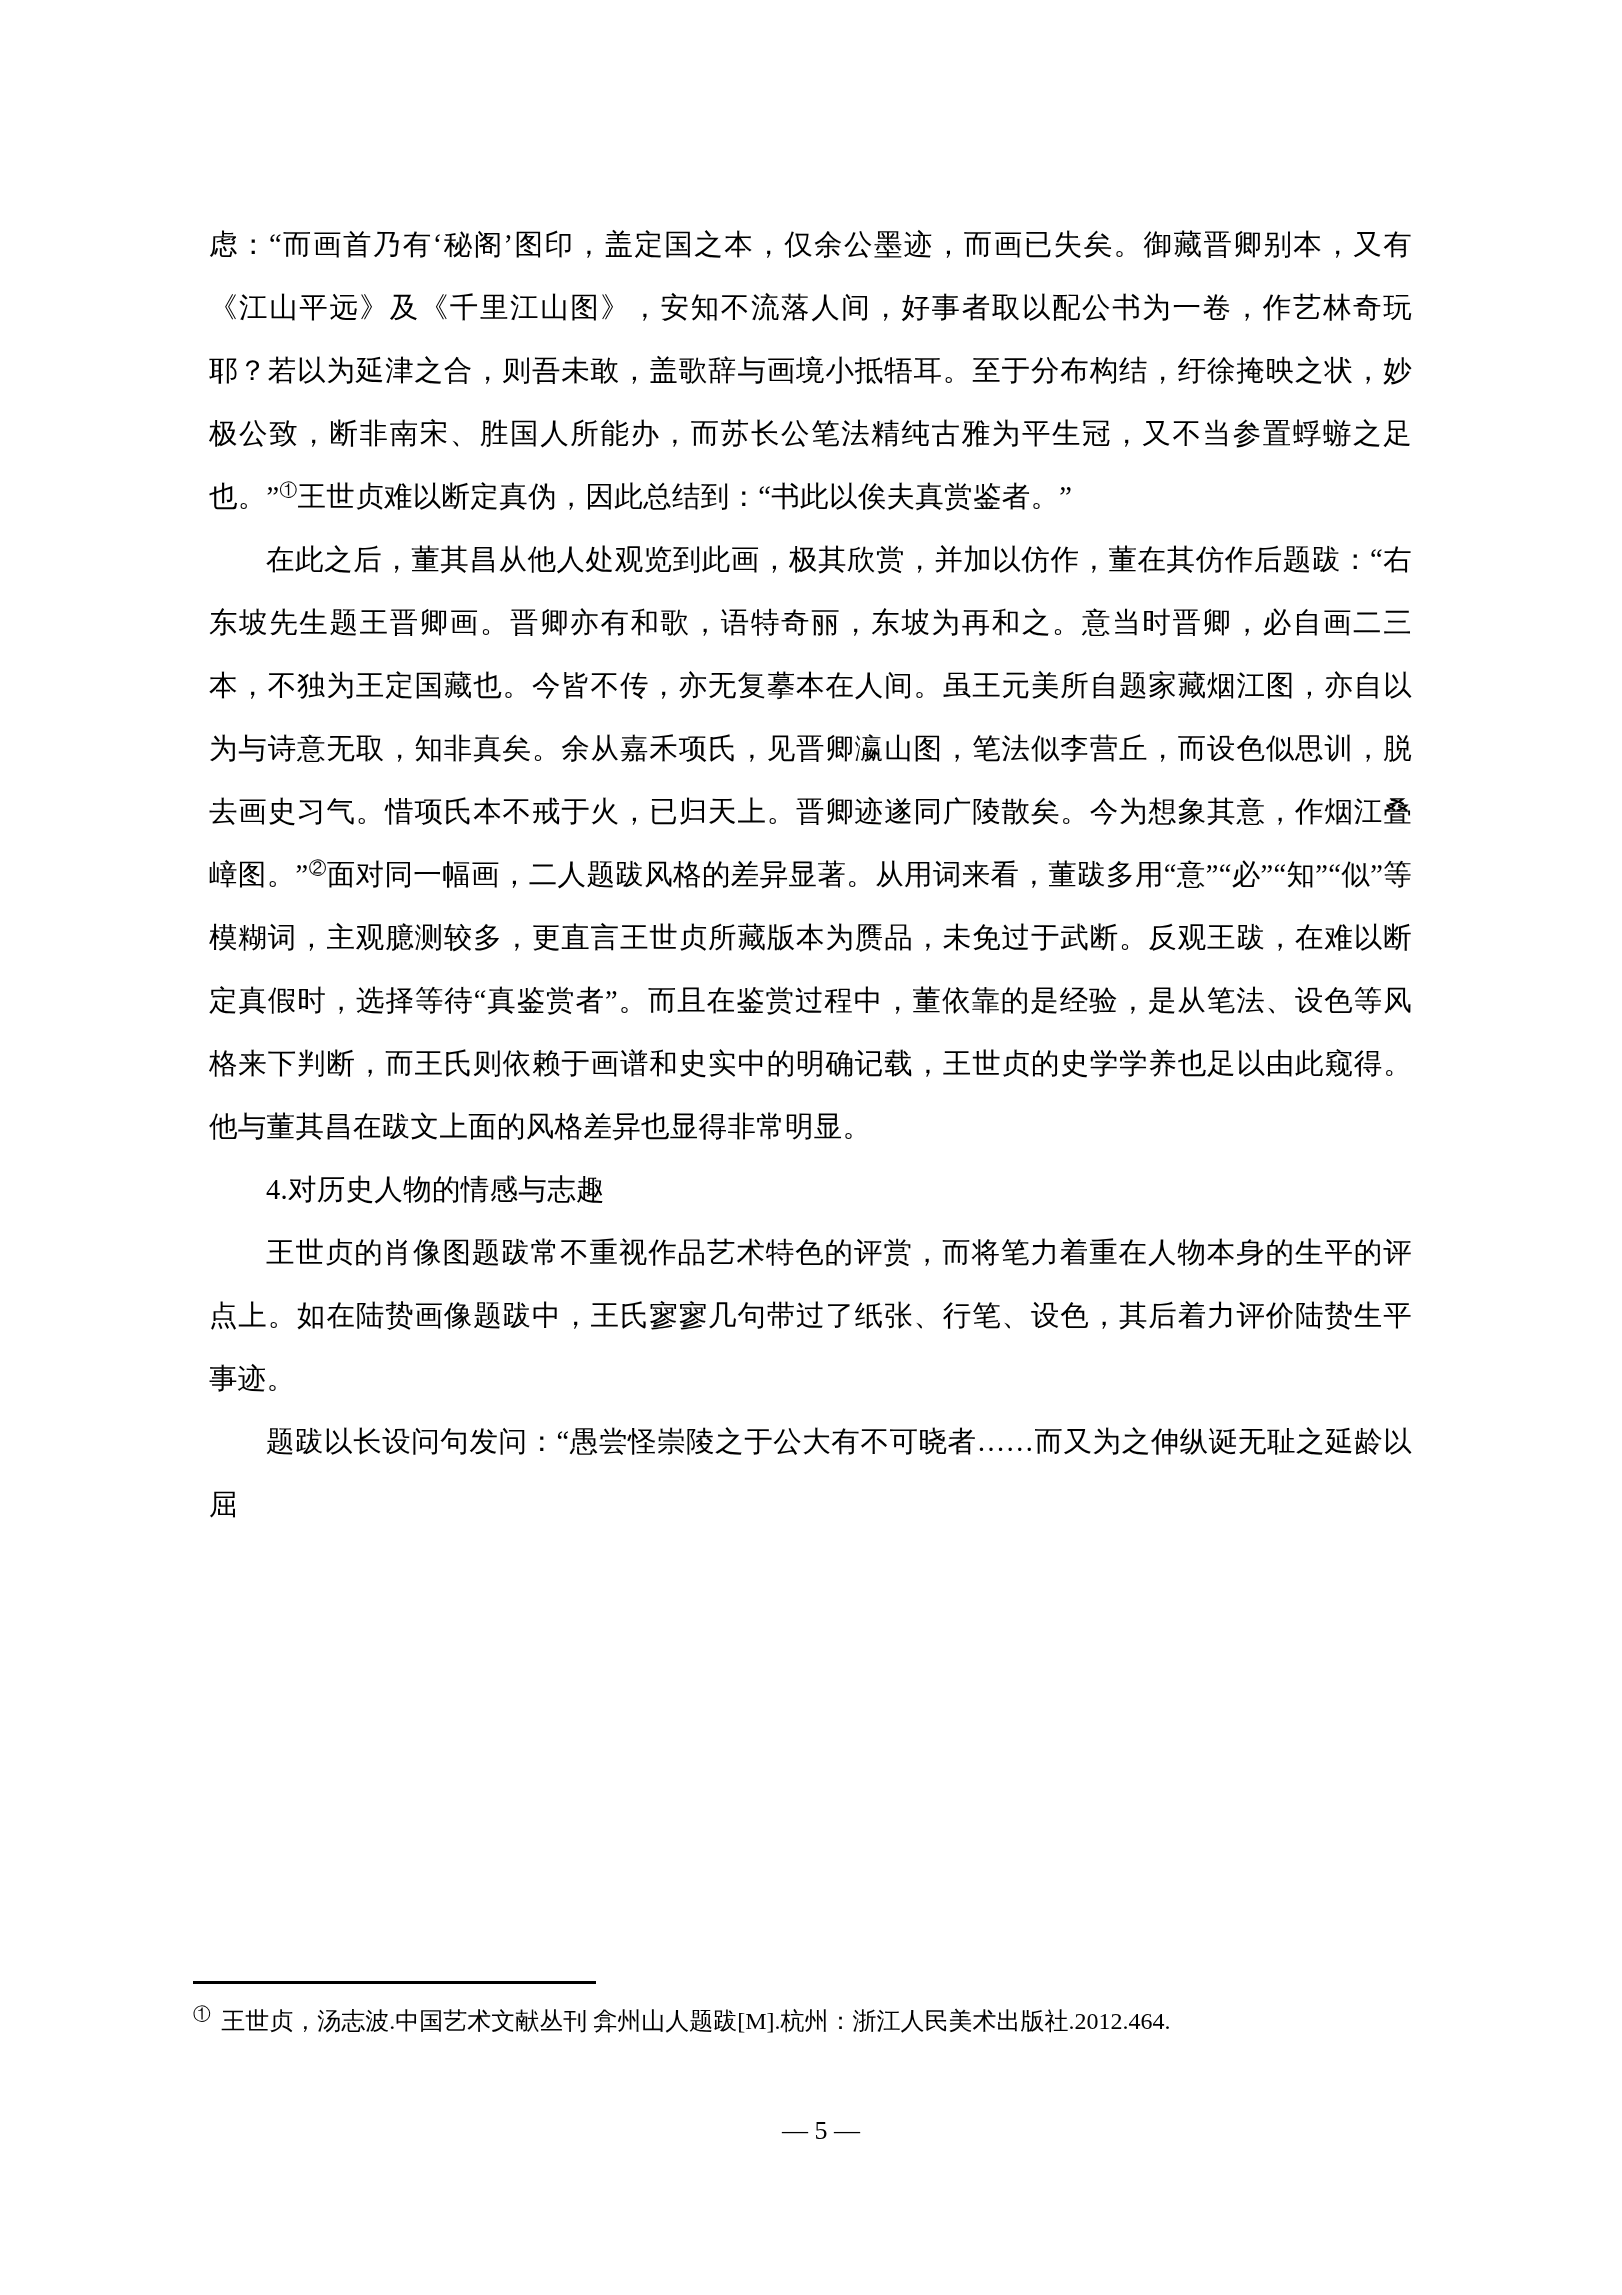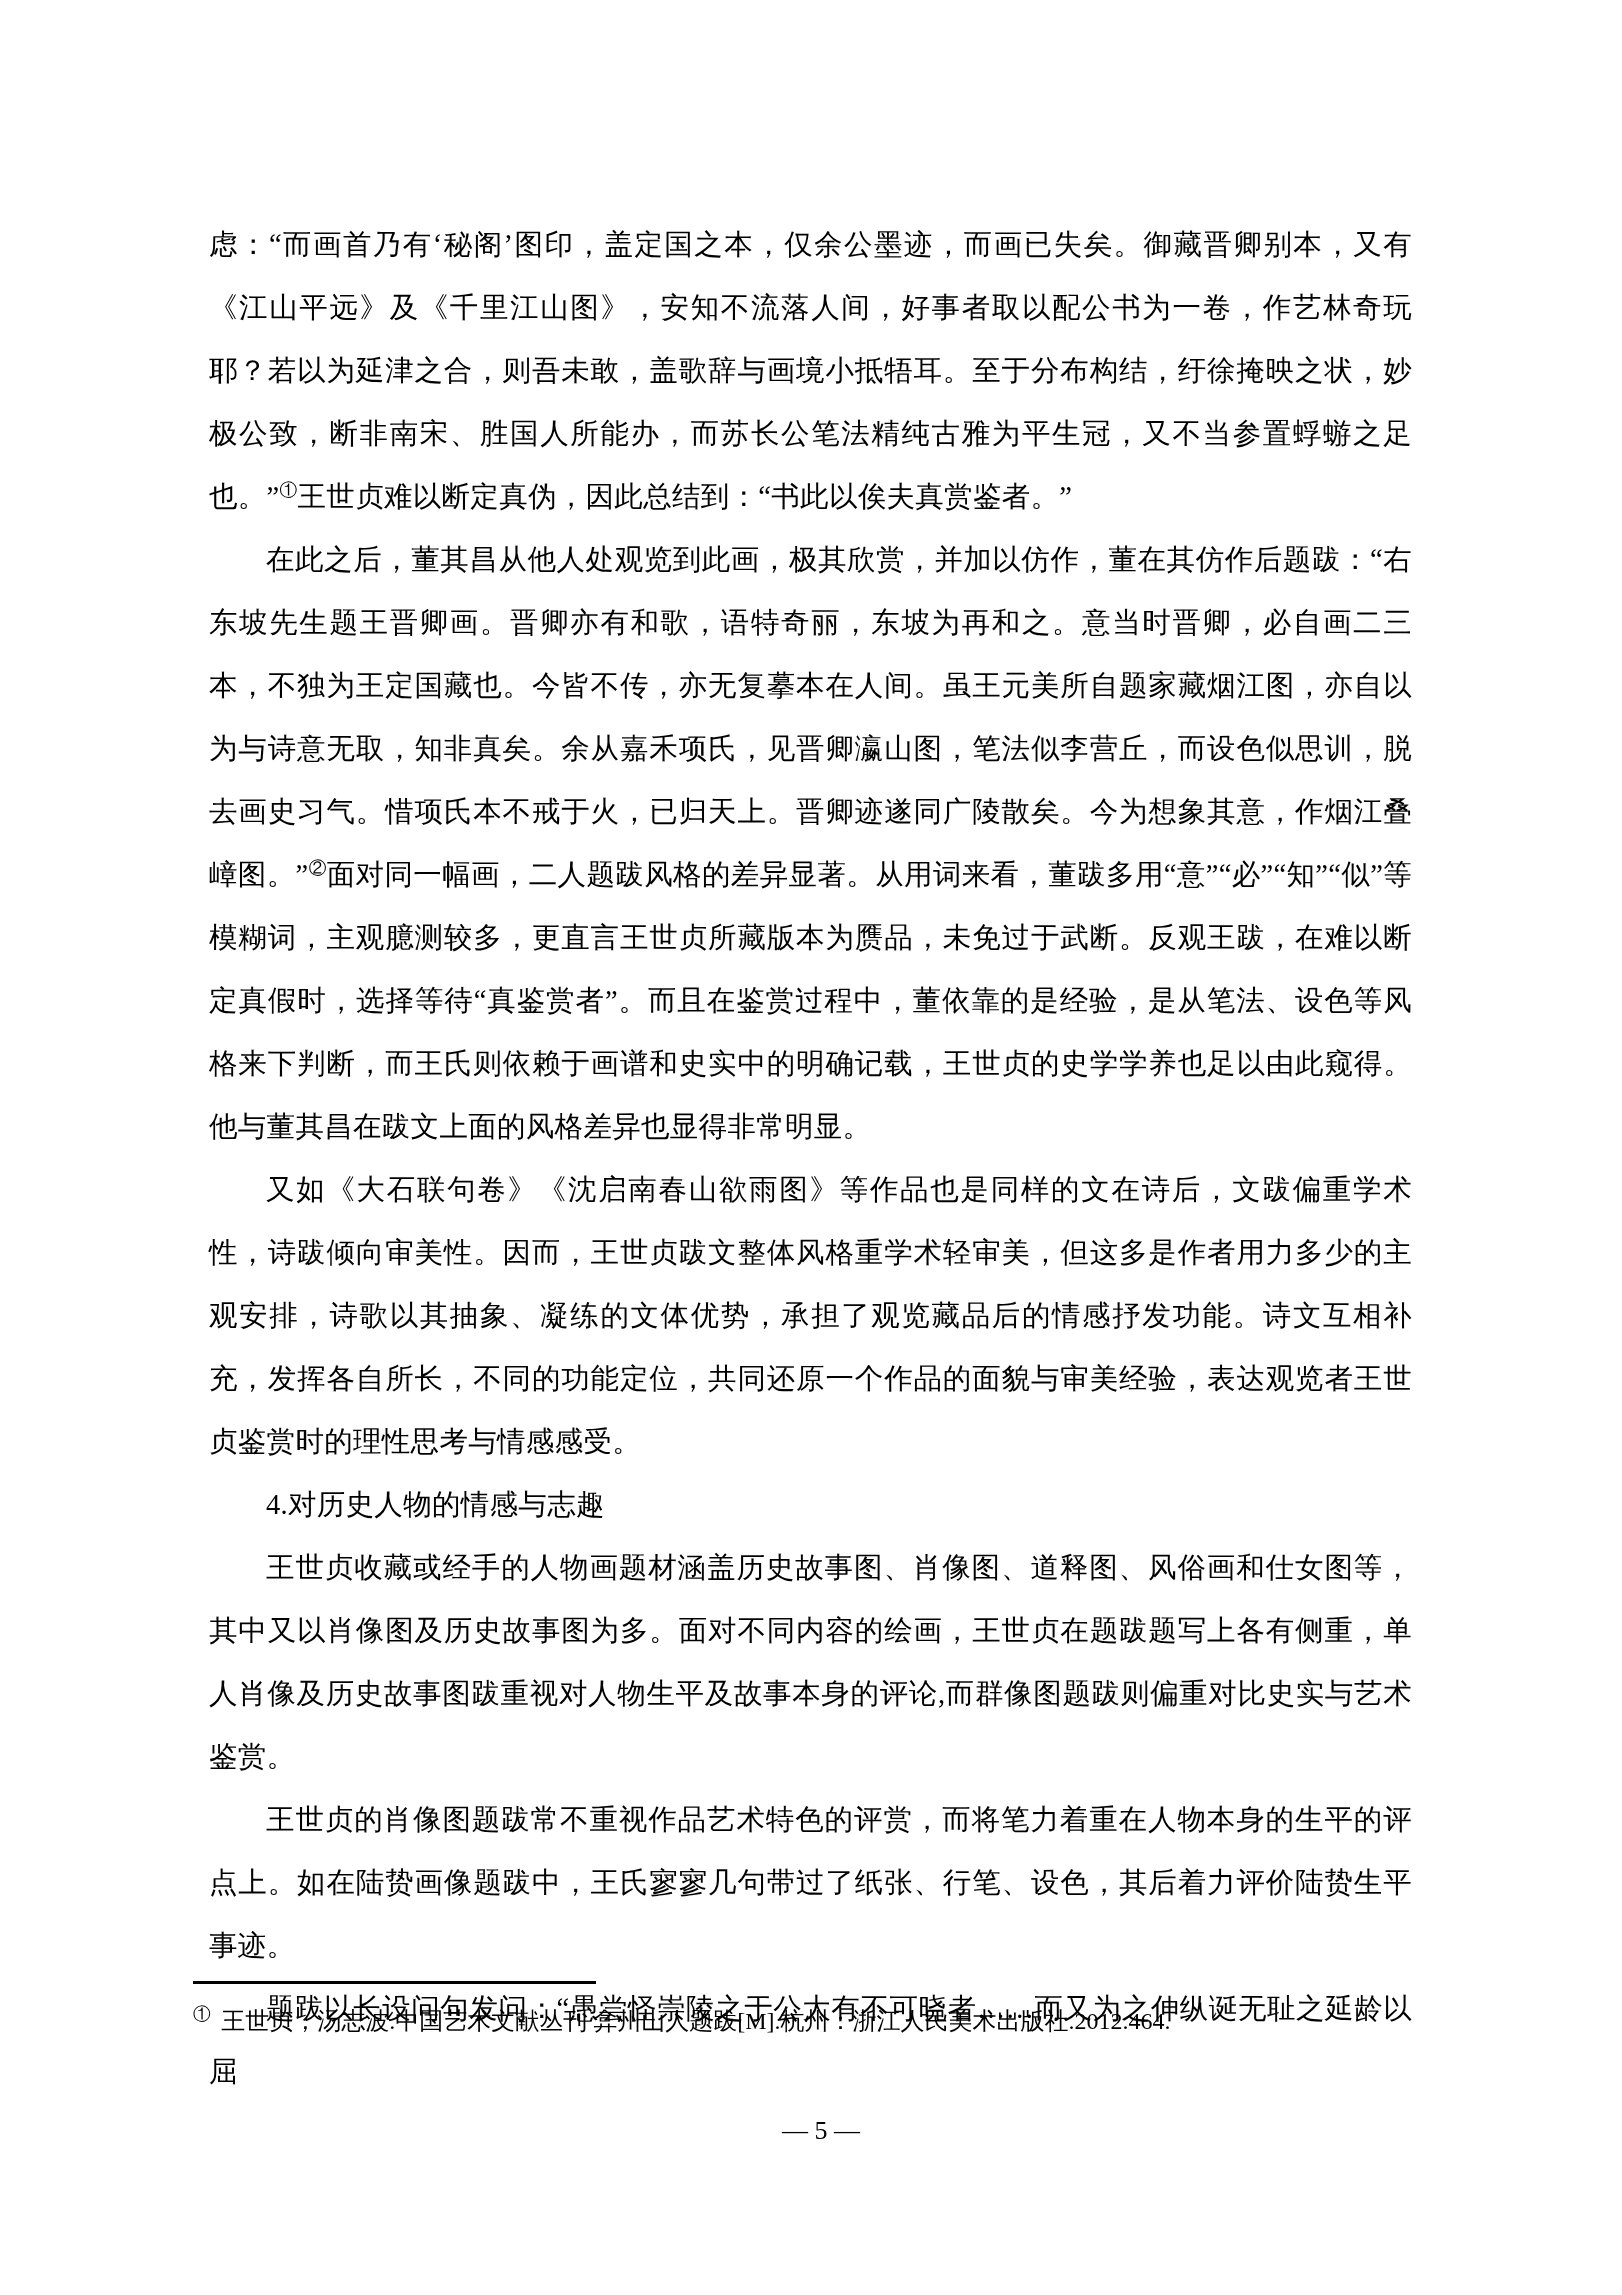--- a/index.html
+++ b/index.html
@@ -77,25 +77,23 @@
 <body>
 
 <div class="page">
 
   <div class="content">
 
     <p class="para"><span>虑：“而画首乃有‘秘阁’图印，盖定国之本，仅余公墨迹，而画已失矣。御藏晋卿别本，又有《江山平远》及《千里江山图》，安知不流落人间，好事者取以配公书为一卷，作艺林奇玩耶？若以为延津之合，则吾未敢，盖歌辞与画境小抵牾耳。至于分布构结，纡徐掩映之状，妙极公致，断非南宋、胜国人所能办，而苏长公笔法精纯古雅为平生冠，又不当参置蜉蝣之足也。”</span><span class="note-ref">①</span><span>王世贞难以断定真伪，因此总结到：“书此以俟夫真赏鉴者。”</span></p>
 
     <p class="para indent"><span>在此之后，董其昌从他人处观览到此画，极其欣赏，并加以仿作，董在其仿作后题跋：“右东坡先生题王晋卿画。晋卿亦有和歌，语特奇丽，东坡为再和之。意当时晋卿，必自画二三本，不独为王定国藏也。今皆不传，亦无复摹本在人间。虽王元美所自题家藏烟江图，亦自以为与诗意无取，知非真矣。余从嘉禾项氏，见晋卿瀛山图，笔法似李营丘，而设色似思训，脱去画史习气。惜项氏本不戒于火，已归天上。晋卿迹遂同广陵散矣。今为想象其意，作烟江叠嶂图。”</span><span class="note-ref">②</span><span>面对同一幅画，二人题跋风格的差异显著。从用词来看，董跋多用“意”“必”“知”“似”等模糊词，主观臆测较多，更直言王世贞所藏版本为赝品，未免过于武断。反观王跋，在难以断定真假时，选择等待“真鉴赏者”。而且在鉴赏过程中，董依靠的是经验，是从笔法、设色等风格来下判断，而王氏则依赖于画谱和史实中的明确记载，王世贞的史学学养也足以由此窥得。他与董其昌在跋文上面的风格差异也显得非常明显。</span></p>
 
-    <p class="para indent">又如《大石联句卷》《沈启南春山欲雨图》等作品也是同样的文在诗后，文跋偏重学术性，诗跋倾向审美性。因而，王世贞跋文整体风格重学术轻审美，但这多是作者用力多少的主观安排，诗歌以其抽象、凝练的文体优势，承担了观览藏品后的情感抒发功能。诗文互相补充，发挥各自所长，不同的功能定位，共同还原一个作品的面貌与审美经验，表达观览者王世贞鉴赏时的理性思考与情感感受。</p>
 
     <p class="para indent section-heading">4.对历史人物的情感与志趣</p>
 
-    <p class="para indent">王世贞收藏或经手的人物画题材涵盖历史故事图、肖像图、道释图、风俗画和仕女图等，其中又以肖像图及历史故事图为多。面对不同内容的绘画，王世贞在题跋题写上各有侧重，单人肖像及历史故事图跋重视对人物生平及故事本身的评论,而群像图题跋则偏重对比史实与艺术鉴赏。</p>
 
     <p class="para indent">王世贞的肖像图题跋常不重视作品艺术特色的评赏，而将笔力着重在人物本身的生平的评点上。如在陆贽画像题跋中，王氏寥寥几句带过了纸张、行笔、设色，其后着力评价陆贽生平事迹。</p>
 
     <p class="para indent">题跋以长设问句发问：“愚尝怪崇陵之于公大有不可晓者……而又为之伸纵诞无耻之延龄以屈</p>
 
   </div>
 
   <div class="footnote-area">
     <div class="fn-divider"></div>
     <p class="footnote"><span class="fn-marker">①</span><span>王世贞，汤志波.中国艺术文献丛刊 弇州山人题跋[M].杭州：浙江人民美术出版社.2012.464.</span></p>

